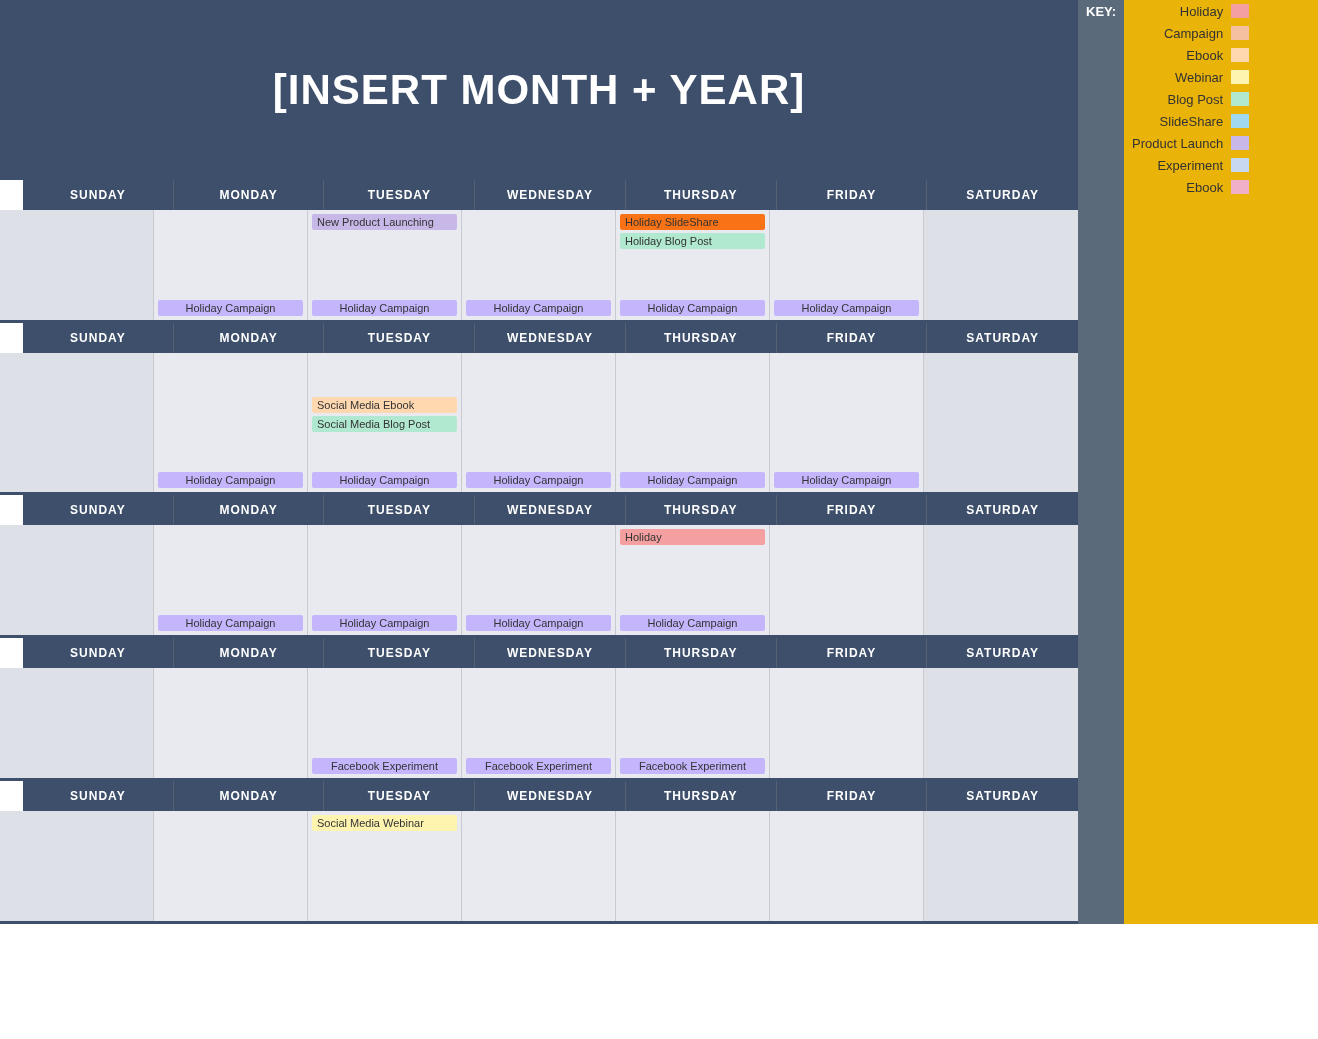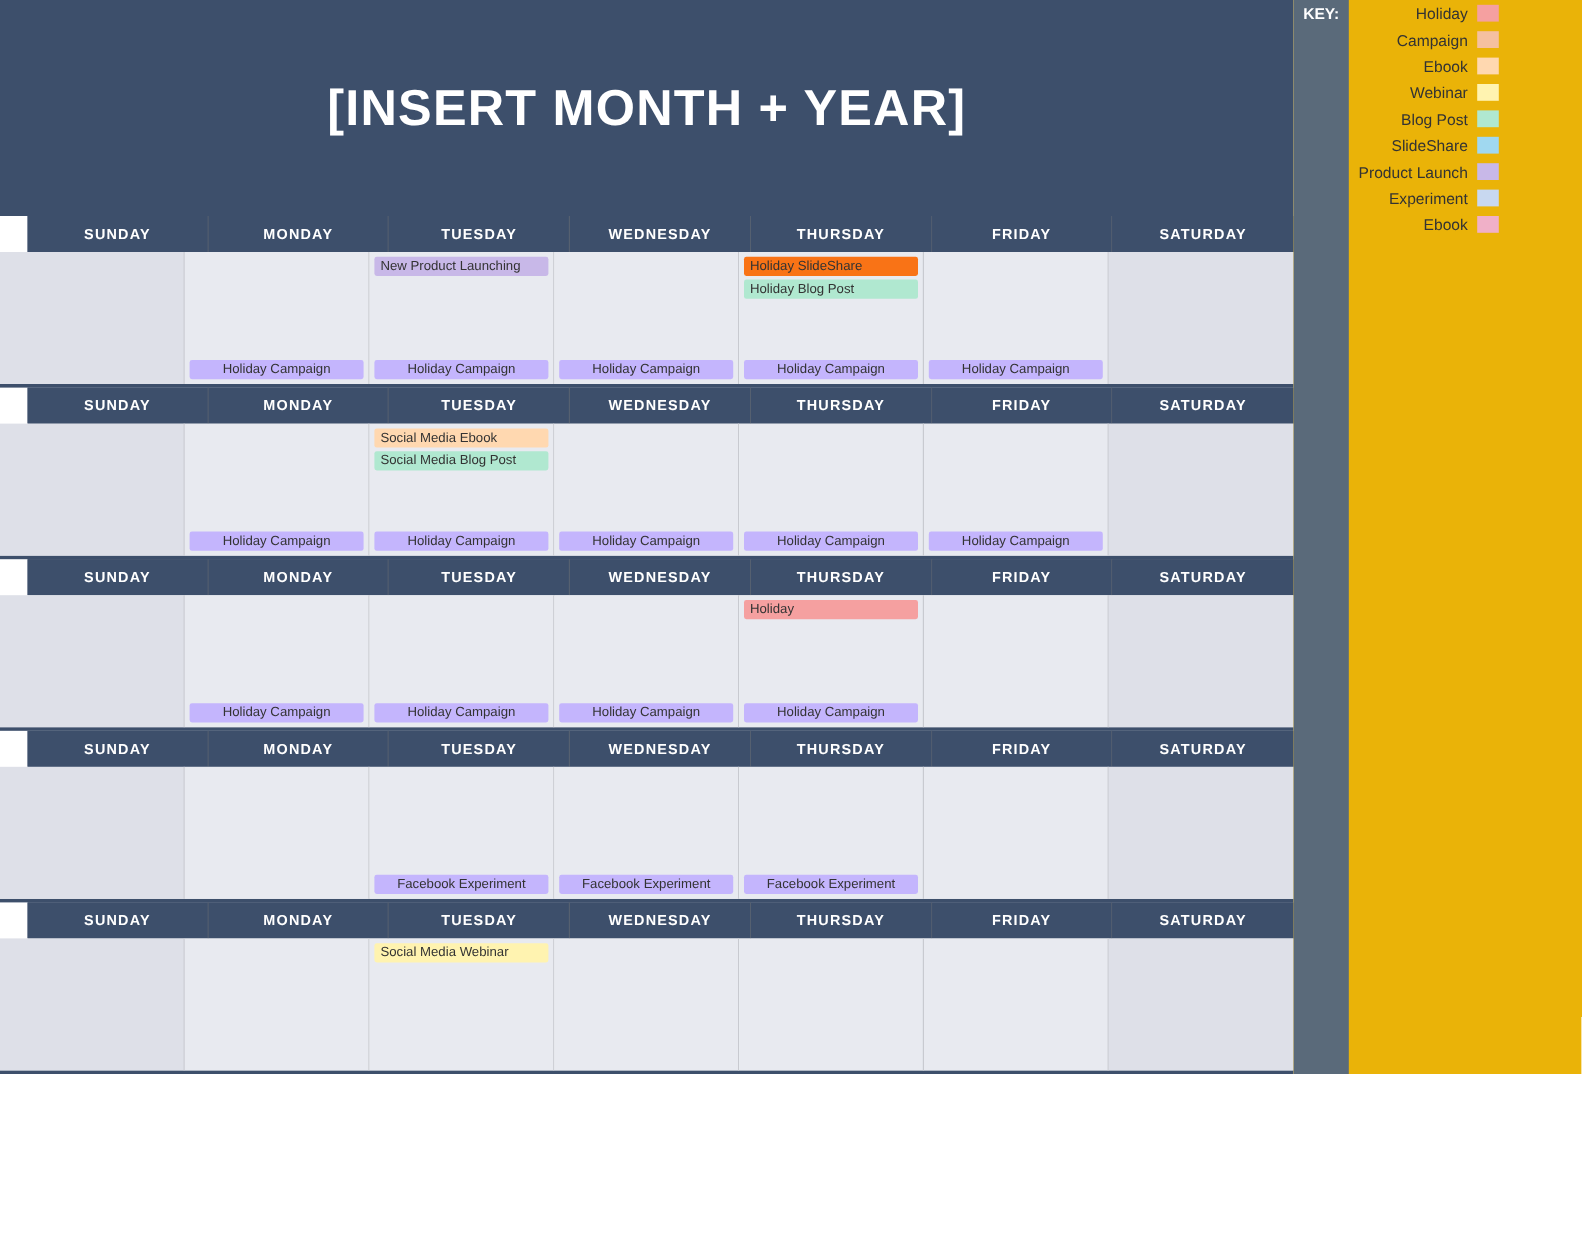--- a/index.html
+++ b/index.html
@@ -103,21 +103,21 @@
       font-size: 11px;
       border-radius: 2px;
       margin-bottom: 1px;
       white-space: nowrap;
       overflow: hidden;
       text-overflow: ellipsis;
     }
 
     .event-campaign { background: #f5a0a0; color: #333; }
     .event-holiday { background: #f5a0a0; color: #333; }
-    .event-ebook { background: #ffd8b0; color: #333; }
+    .event-ebook { background: #ffd8b0; color: #333; margin-top: 40px; }
     .event-webinar { background: #fff3b0; color: #333; }
     .event-blogpost { background: #b0e8d0; color: #333; }
     .event-slideshare { background: #f97316; color: #333; }
     .event-productlaunch { background: #c8b8e8; color: #333; }
     .event-experiment { background: #c8d8f0; color: #333; }
 
     .campaign-footer {
       background: #c4b5fd;
       color: #333;
       font-size: 11px;

